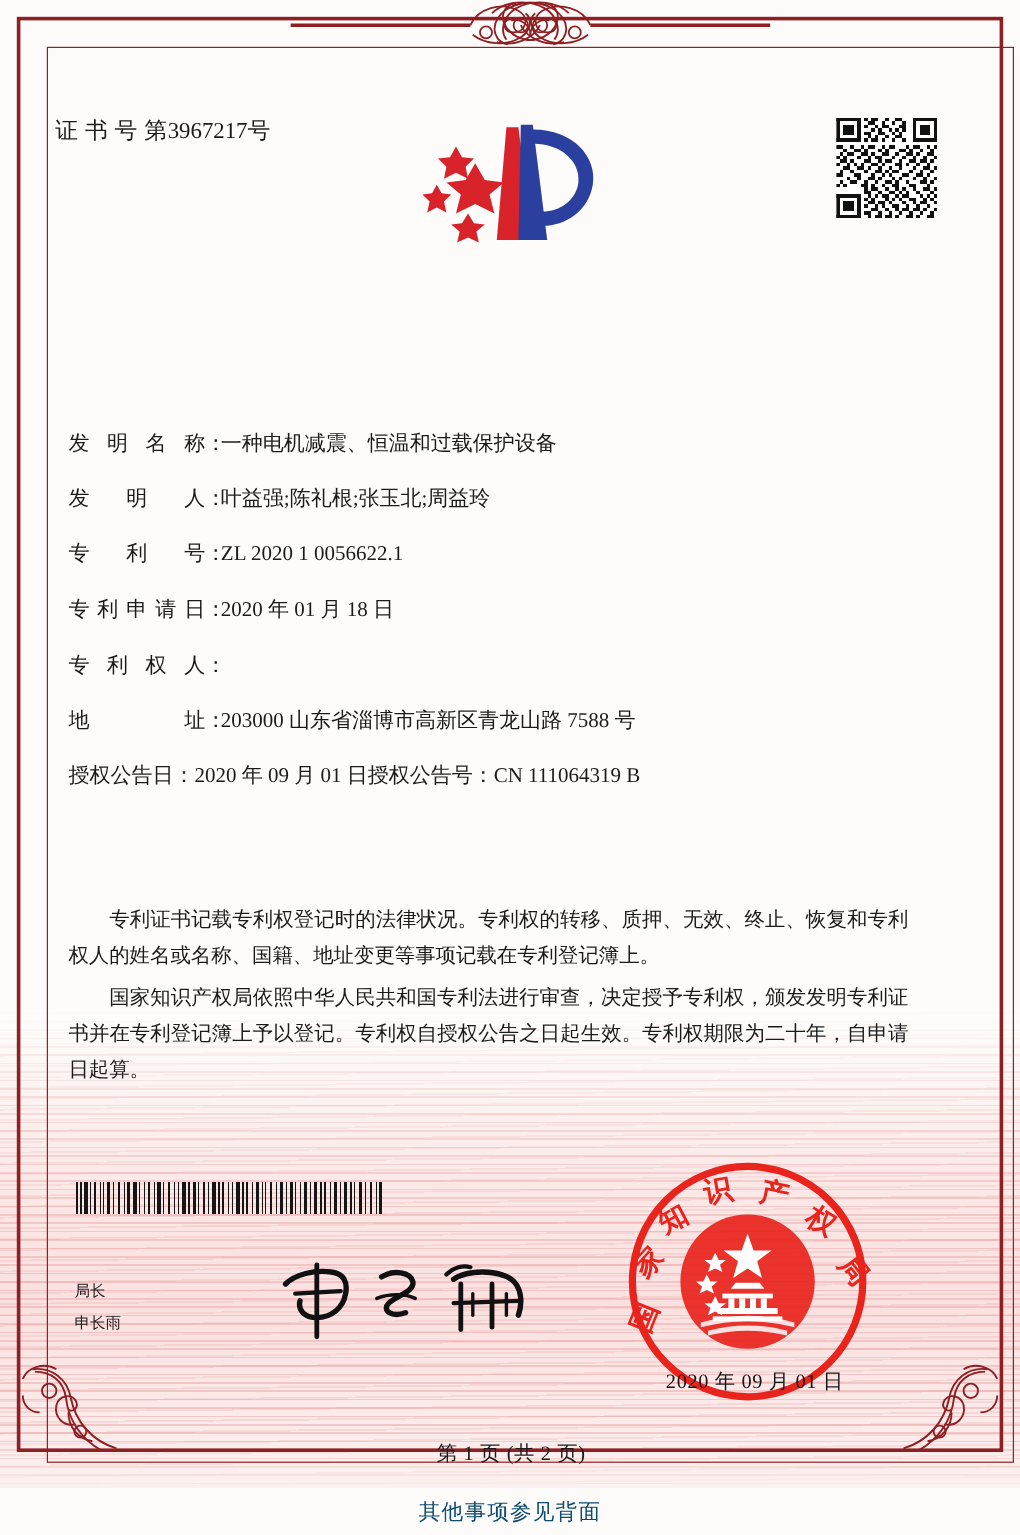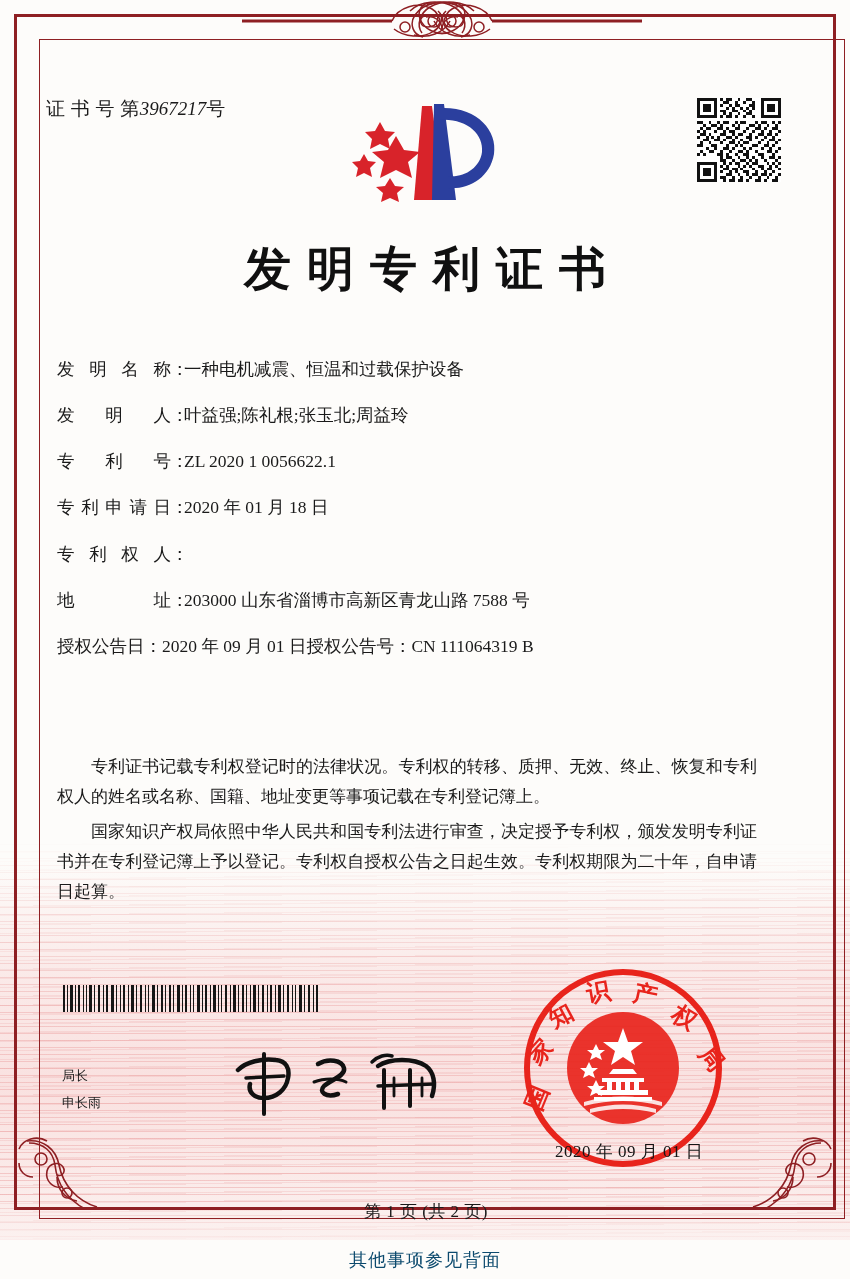--- a/index.html
+++ b/index.html
@@ -96,21 +96,21 @@
   .orn-br { right: -6px; bottom: -10px; width: 96px; height: 96px; }
 
   
   .cert-no {
     position: absolute;
     left: 46px; top: 96px;
     font-size: 19px;
     letter-spacing: 0.5px;
     white-space: nowrap;
   }
-  .cert-no .num { letter-spacing: 0; font-style: italic; }
+  .cert-no .num { letter-spacing: 0; }
 
   .logo {
     position: absolute;
     left: 352px; top: 92px;
     width: 150px; height: 120px;
   }
 
   .qr {
     position: absolute;
     left: 697px; top: 98px;
@@ -518,21 +518,20 @@
       <rect x="9" y="28" width="1" height="1"></rect>
         <rect x="11" y="28" width="2" height="1"></rect>
         <rect x="14" y="28" width="2" height="1"></rect>
         <rect x="17" y="28" width="1" height="1"></rect>
         <rect x="20" y="28" width="2" height="1"></rect>
         <rect x="23" y="28" width="1" height="1"></rect>
         <rect x="26" y="28" width="2" height="1"></rect>
     </g>
   </svg>
 
-  <div class="title">发明专利证书</div>
 
   <div class="fields">
 
     <div class="field-row">
       <span class="f-label">
         <span>发</span>
           <span>明</span>
           <span>名</span>
           <span>称</span>
       </span>

